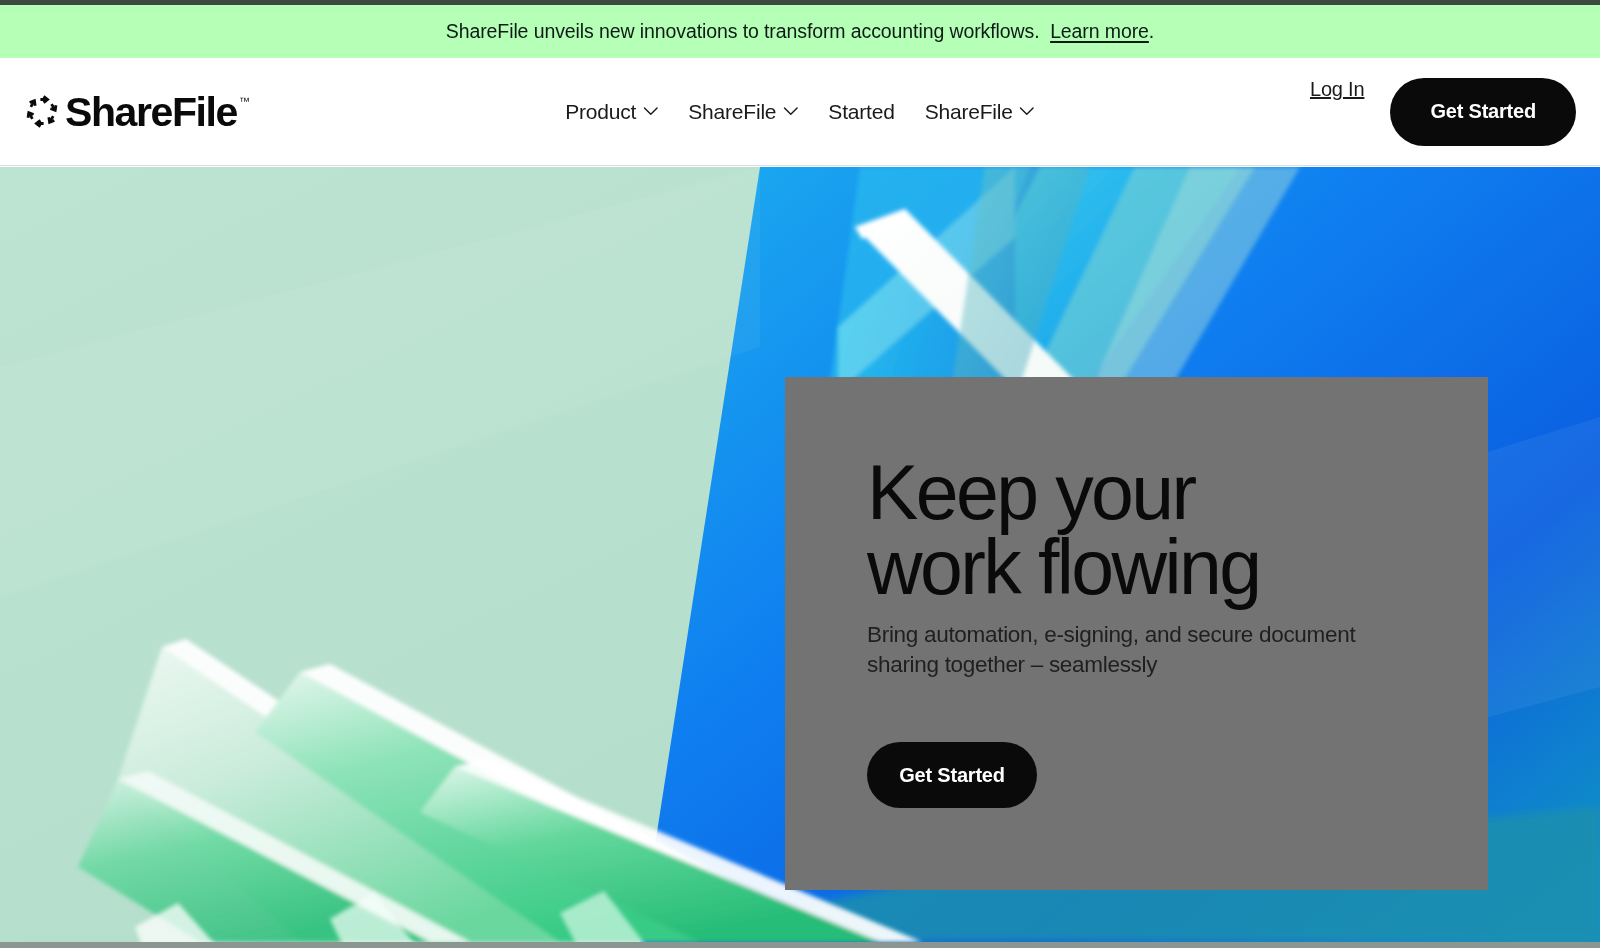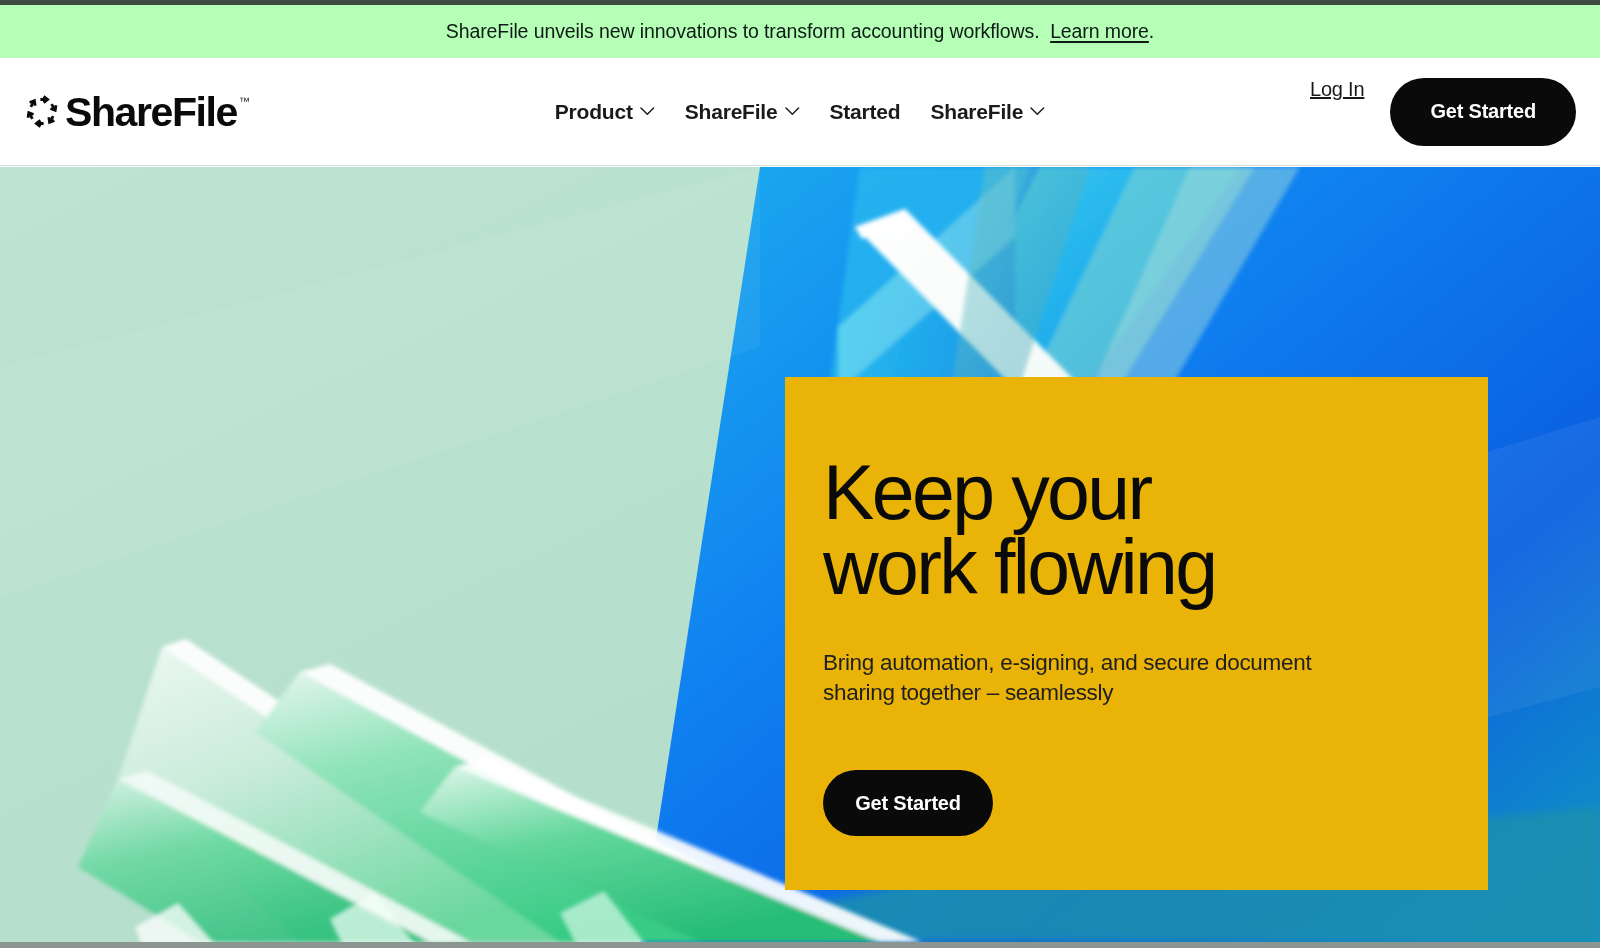--- a/index.html
+++ b/index.html
@@ -46,21 +46,21 @@
   .logo-text-wrap { display:flex; align-items:flex-start; }
   .logo-text {
     font-size:41px; font-weight:700; color:#0a0a0a;
     letter-spacing:-1.4px; line-height:1;
   }
   .logo-tm { font-size:11px; color:#0a0a0a; margin-top:3px; margin-left:2px; }
 
   .nav {
     position:absolute; left:50%; top:50%;
     transform:translate(-50%,-50%);
-    display:flex; align-items:center; gap:30px;font-weight:bold;
+    display:flex; align-items:center; gap:30px;
   }
   .nav-item {
     display:flex; align-items:center; gap:7px;
     font-size:21px; color:#1a1a1a; cursor:pointer;
     letter-spacing:-0.2px; white-space:nowrap;
   }
   .chev { width:15px; height:9px; display:block; }
 
   .header-right {
     position:absolute; right:24px; top:50%; transform:translateY(-50%);
@@ -80,29 +80,29 @@
   
   .hero {
     position:absolute; top:167px; left:0; width:1600px; height:775px;
     overflow:hidden; background:#b6dfcd;
   }
   .hero-art { position:absolute; inset:0; width:100%; height:100%; display:block; }
 
   .hero-card {
     position:absolute; left:785px; top:210px;
     width:703px; height:513px;
-    background:#eab308;
-    padding:78px 0 0 38px;
+    background:#737373;
+    padding:78px 0 0 82px;
   }
   .hero-title {
     font-size:77px; line-height:0.97; font-weight:400;
     color:#0a0a0a; letter-spacing:-2.6px; white-space:pre-line;
   }
   .hero-sub {
-    margin-top:44px; font-size:22.5px; line-height:1.33;
+    margin-top:16px; font-size:22.5px; line-height:1.33;
     color:#1f1f1f; letter-spacing:-0.3px; white-space:pre-line;
     max-width:530px;
   }
   .hero-cta {
     margin-top:62px;
     background:#0a0a0a; color:#ffffff; border:none; border-radius:999px;
     font-family:"Liberation Sans", sans-serif;
     font-size:20px; font-weight:700; letter-spacing:-0.2px;
     width:170px; height:66px; cursor:pointer;
   }

